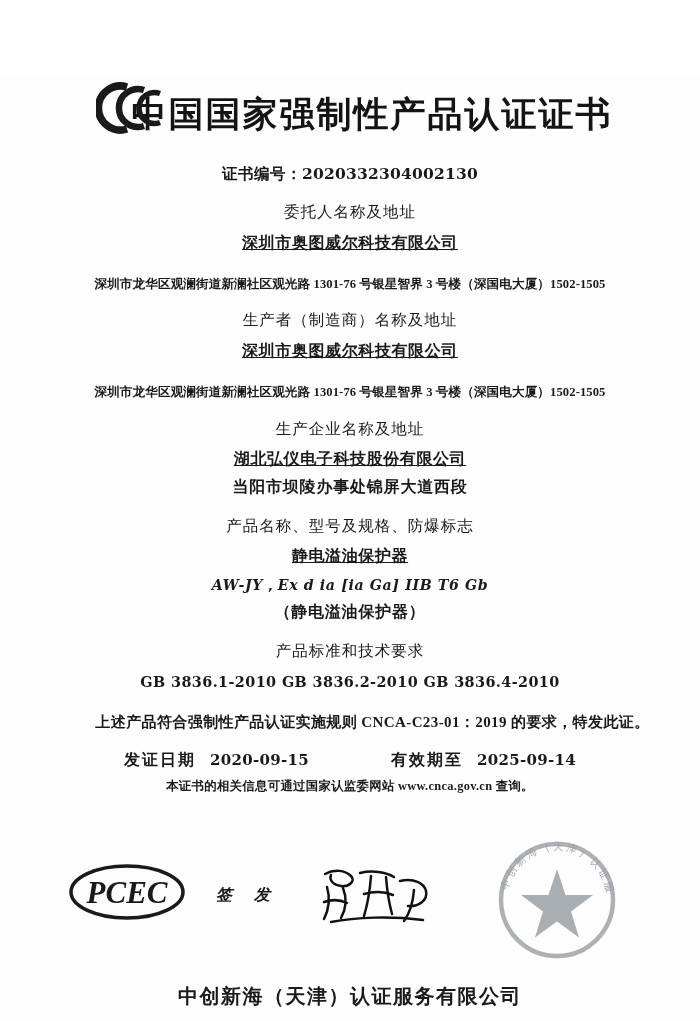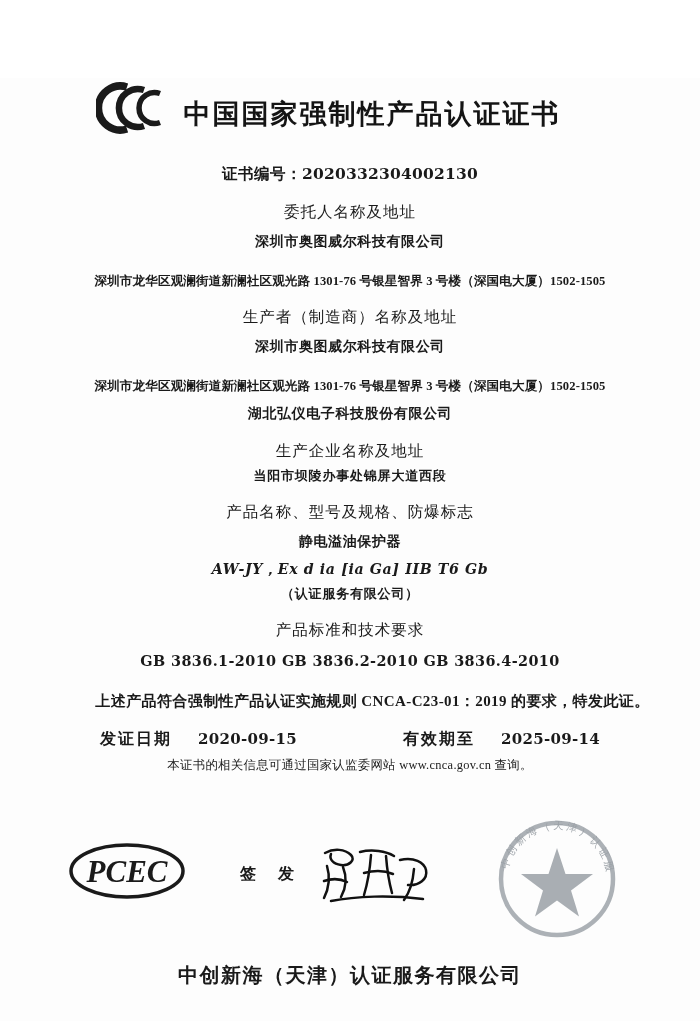--- a/index.html
+++ b/index.html
@@ -34,21 +34,21 @@
   .ccc-logo {
     position: absolute;
     left: 96px;
     top: 2px;
     width: 84px;
     height: 56px;
   }
   .cert-title {
     font-family: "DejaVu Sans", sans-serif;
     font-weight: bold;
-    font-size: 27px;
+    font-size: 35px;
     letter-spacing: 2px;
     color: #141414;
     margin-left: 44px;
   }
 
   
   .content {
     width: 700px;
     text-align: center;
   }
@@ -66,41 +66,42 @@
     font-family: "DejaVu Serif", serif;
     letter-spacing: 0.2px;
   }
   .section-label {
     font-size: 15.5px;
     font-weight: normal;
     margin-top: 15px;
     letter-spacing: 1px;
   }
   .value {
-    font-size: 14px;
+    font-size: 16px;
     font-weight: bold;
     margin-top: 7px;
     letter-spacing: 0.6px;
+    text-decoration: underline;
   }
   .value-small {
     font-size: 12.6px;
     font-weight: bold;
     margin-top: 20px;
     letter-spacing: 0.1px;
   }
   .value-mono {
     font-family: "DejaVu Serif", serif;
     font-size: 14.2px;
     font-weight: bold;
     margin-top: 7px;
     letter-spacing: 0.6px;
     font-style: italic;
   }
   .value-paren {
-    font-size: 13px;
+    font-size: 16px;
     font-weight: bold;
     margin-top: 4px;
     letter-spacing: 0.8px;
   }
   .standards {
     font-family: "DejaVu Serif", serif;
     font-size: 14.4px;
     font-weight: bold;
     margin-top: 8px;
     letter-spacing: 0.4px;
@@ -112,21 +113,21 @@
     letter-spacing: 0.4px;
     margin-left: 45px;
   }
 
   
   .dates {
     margin-top: 16px;
     display: flex;
     justify-content: center;
     align-items: baseline;
-    gap: 16px;
+    gap: 4px;
     font-weight: bold;
   }
   .dates .d-label {
     font-size: 16px;
     letter-spacing: 2px;
   }
   .dates .d-val {
     font-family: "DejaVu Serif", serif;
     font-size: 15px;
     margin-left: 10px;
@@ -135,45 +136,46 @@
   .dates .spacer { width: 74px; }
 
   .note1 {
     font-size: 12.4px;
     font-weight: bold;
     margin-top: 14px;
     letter-spacing: 0.3px;
   }
   .note2 {
     font-size: 12.4px;
-    font-weight: normal;
+    font-weight: bold;
     margin-top: 6px;
     letter-spacing: 0.3px;
   }
 
   
   .sign-area {
     position: relative;
     height: 170px;
     margin-top: 22px;
   }
   .pcec-logo {
     position: absolute;
     left: 66px;
     top: 44px;
     width: 122px;
     height: 62px;
   }
   .sign-label {
     position: absolute;
-    left: 240px;
+    left: 216px;
     top: 68px;
     font-size: 16px;
     font-weight: bold;
     letter-spacing: 9px;
+    font-style: italic;
   }
   .signature {
     position: absolute;
     left: 316px;
     top: 44px;
     width: 120px;
     height: 72px;
   }
   .seal {
     position: absolute;
@@ -217,28 +219,28 @@
     </div>
 
     <div class="line section-label">委托人名称及地址</div>
     <div class="line value">深圳市奥图威尔科技有限公司</div>
     <div class="line value-small">深圳市龙华区观澜街道新澜社区观光路 1301-76 号银星智界 3 号楼（深国电大厦）1502-1505</div>
 
     <div class="line section-label">生产者（制造商）名称及地址</div>
     <div class="line value">深圳市奥图威尔科技有限公司</div>
     <div class="line value-small">深圳市龙华区观澜街道新澜社区观光路 1301-76 号银星智界 3 号楼（深国电大厦）1502-1505</div>
 
+    <div class="line section-label">生产企业名称及地址</div>
     <div class="line value">湖北弘仪电子科技股份有限公司</div>
-    <div class="line section-label">生产企业名称及地址</div>
     <div class="line value-paren">当阳市坝陵办事处锦屏大道西段</div>
 
     <div class="line section-label">产品名称、型号及规格、防爆标志</div>
     <div class="line value">静电溢油保护器</div>
     <div class="line value-mono">AW-JY，Ex d ia [ia Ga] IIB T6 Gb</div>
-    <div class="line value-paren">（认证服务有限公司）</div>
+    <div class="line value-paren">（静电溢油保护器）</div>
 
     <div class="line section-label">产品标准和技术要求</div>
     <div class="line standards">GB 3836.1-2010   GB 3836.2-2010   GB 3836.4-2010</div>
 
     <div class="line statement">上述产品符合强制性产品认证实施规则 CNCA-C23-01：2019 的要求，特发此证。</div>
 
     <div class="dates">
       <span class="d-label">发证日期</span>
       <span class="d-val">2020-09-15</span>
       <span class="spacer"></span>

